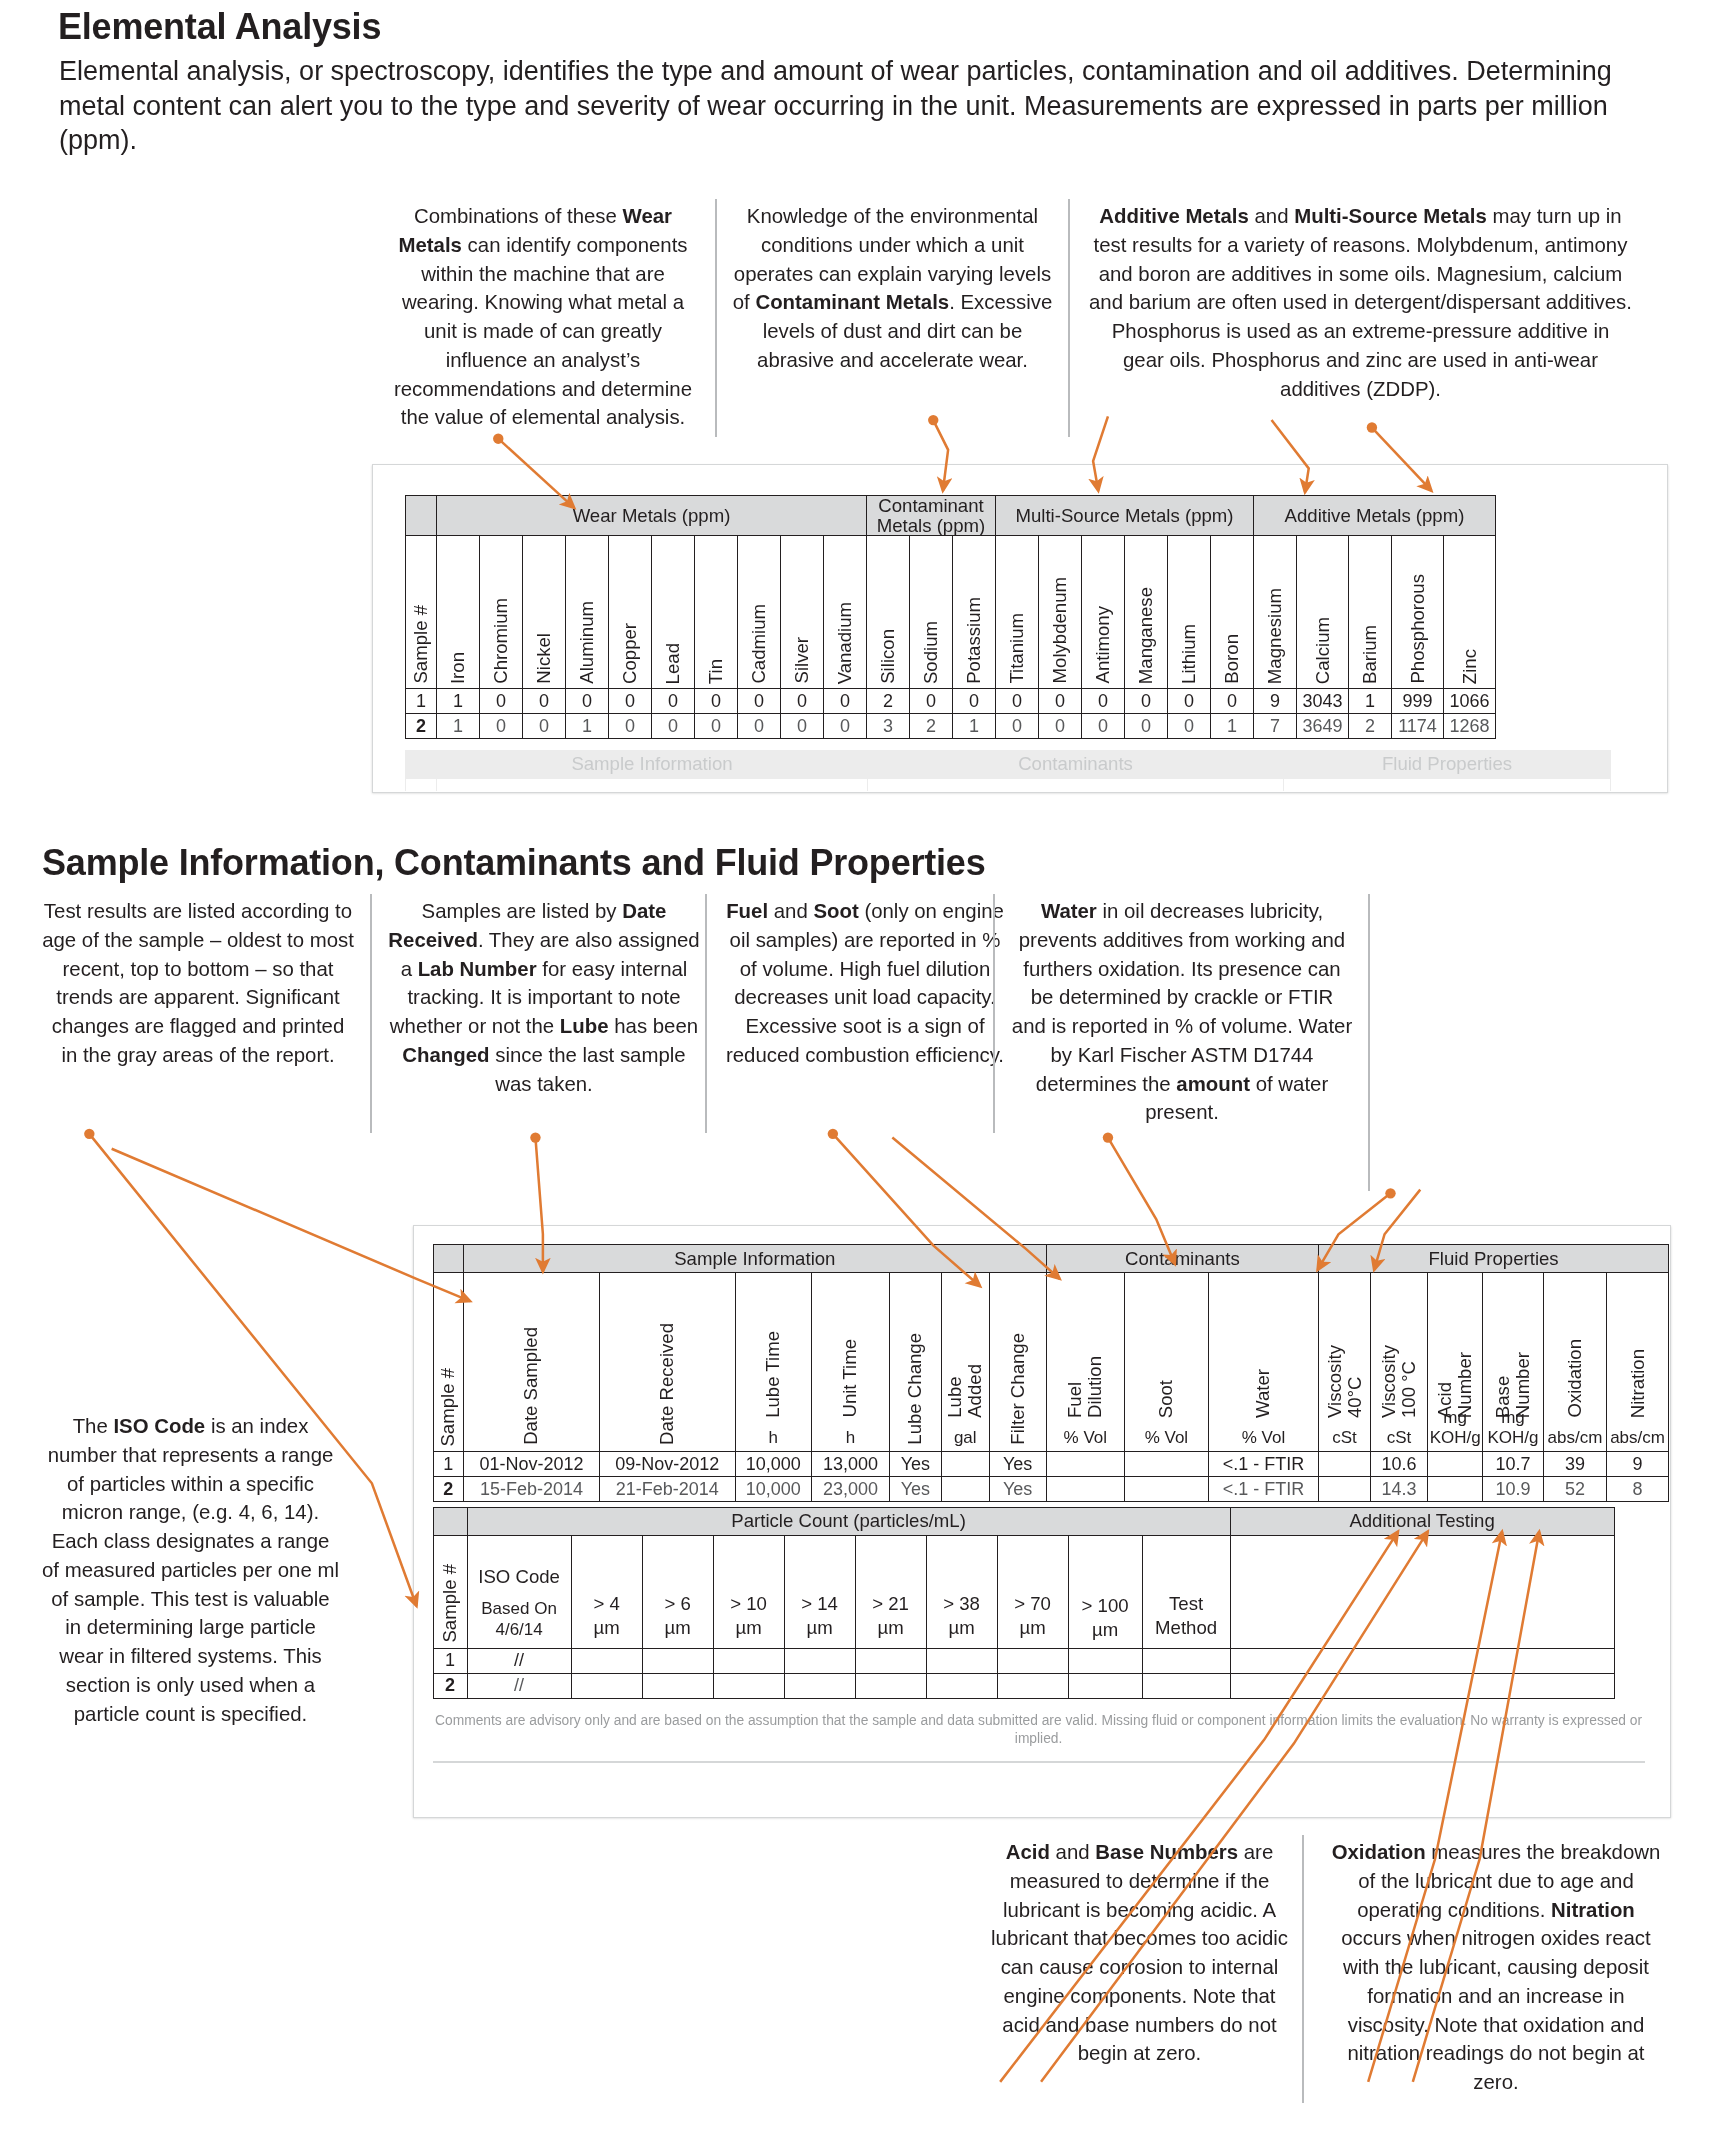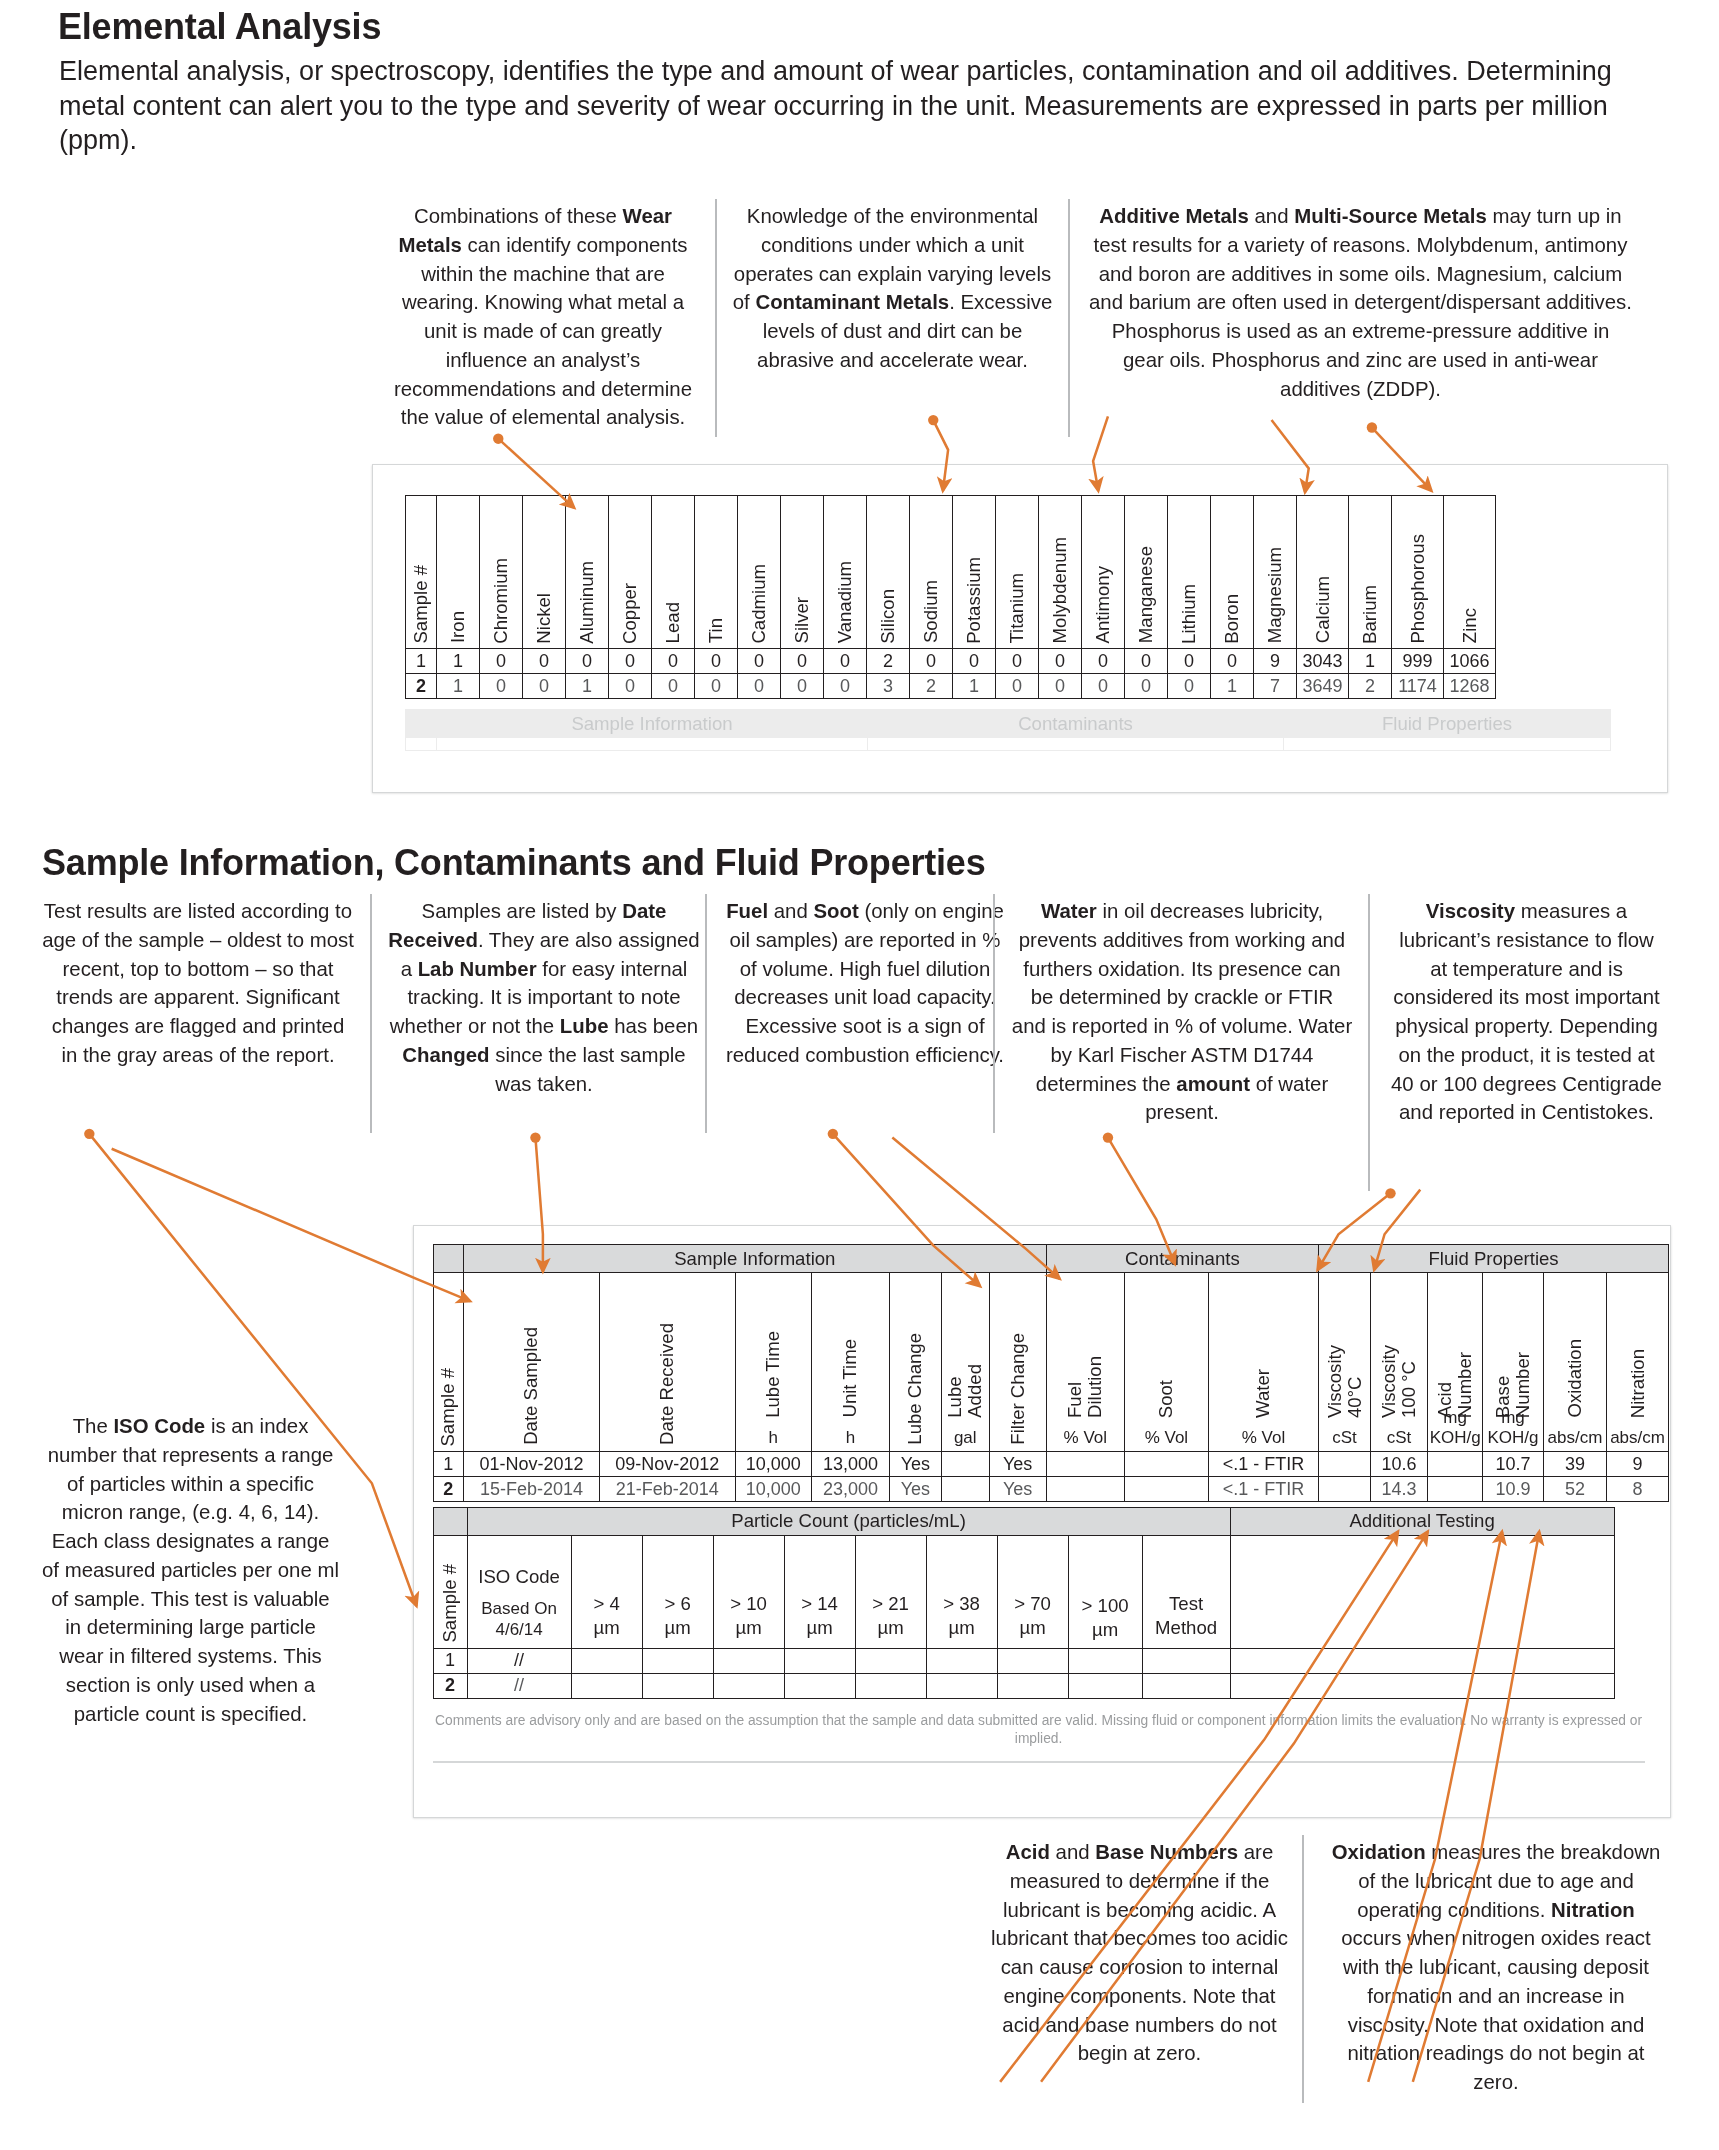--- a/index.html
+++ b/index.html
@@ -80,20 +80,27 @@
             <col style="width:43px">
             <col style="width:43px">
             <col style="width:43px">
             <col style="width:52px">
             <col style="width:43px">
             <col style="width:52px">
             <col style="width:52px">
           </colgroup>
           <tbody>
             <tr>
+              <td class="grp blank"></td>
+              <td class="grp" colspan="10">Wear Metals (ppm)</td>
+              <td class="grp" colspan="3">Contaminant<br>Metals (ppm)</td>
+              <td class="grp" colspan="6">Multi-Source Metals (ppm)</td>
+              <td class="grp" colspan="5">Additive Metals (ppm)</td>
+            </tr>
+            <tr>
               <td class="vhead">
                 <span>Sample #</span>
               </td>
               <td class="vhead">
                 <span>Iron</span>
               </td>
               <td class="vhead">
                 <span>Chromium</span>
               </td>
               <td class="vhead">
@@ -247,21 +254,20 @@
   <h1 class="sec" style="left:42px;top:842px;">Sample Information, Contaminants and Fluid Properties</h1>
 
   <div class="callout" style="left:42px;top:897px;width:312px;">Test results are listed according to age of the sample – oldest to most recent, top to bottom – so that trends are apparent. Significant changes are flagged and printed in the gray areas of the report.</div>
   <div class="vrule" style="left:370px;top:894px;height:239px;"></div>
   <div class="callout" style="left:387px;top:897px;width:314px;">Samples are listed by <b>Date Received</b>. They are also assigned a <b>Lab Number</b> for easy internal tracking. It is important to note whether or not the <b>Lube</b> has been <b>Changed</b> since the last sample was taken.</div>
   <div class="vrule" style="left:705px;top:894px;height:239px;"></div>
   <div class="callout" style="left:720px;top:897px;width:290px;"><b>Fuel</b> and <b>Soot</b> (only on engine oil samples) are reported in % of volume. High fuel dilution decreases unit load capacity. Excessive soot is a sign of reduced combustion efficiency.</div>
   <div class="vrule" style="left:993px;top:894px;height:239px;"></div>
   <div class="callout" style="left:1011px;top:897px;width:342px;"><b>Water</b> in oil decreases lubricity, prevents additives from working and furthers oxidation. Its presence can be determined by crackle or FTIR and is reported in % of volume. Water by Karl Fischer ASTM D1744 determines the <b>amount</b> of water present.</div>
   <div class="vrule" style="left:1368px;top:894px;height:297px;"></div>
-  <div class="callout" style="left:1389px;top:897px;width:275px;"><b>Viscosity</b> measures a lubricant’s resistance to flow at temperature and is considered its most important physical property. Depending on the product, it is tested at 40 or 100 degrees Centigrade and reported in Centistokes.</div>
 
   <div class="callout" style="left:42px;top:1412px;width:297px;">The <b>ISO Code</b> is an index number that represents a range of particles within a specific micron range, (e.g. 4, 6, 14). Each class designates a range of measured particles per one ml of sample. This test is valuable in determining large particle wear in filtered systems. This section is only used when a particle count is specified.</div>
 
   <div class="panel" style="left:413px;top:1225px;width:1256px;height:591px;"></div>
   <div class="panelclip" style="left:414px;top:1226px;width:1255px;height:590px;">
     <div style="position:absolute;left:18.6px;top:18px;">
       <table class="rt" id="tbl-sample">
           <colgroup>
             <col style="width:34px">
             <col style="width:153px">

